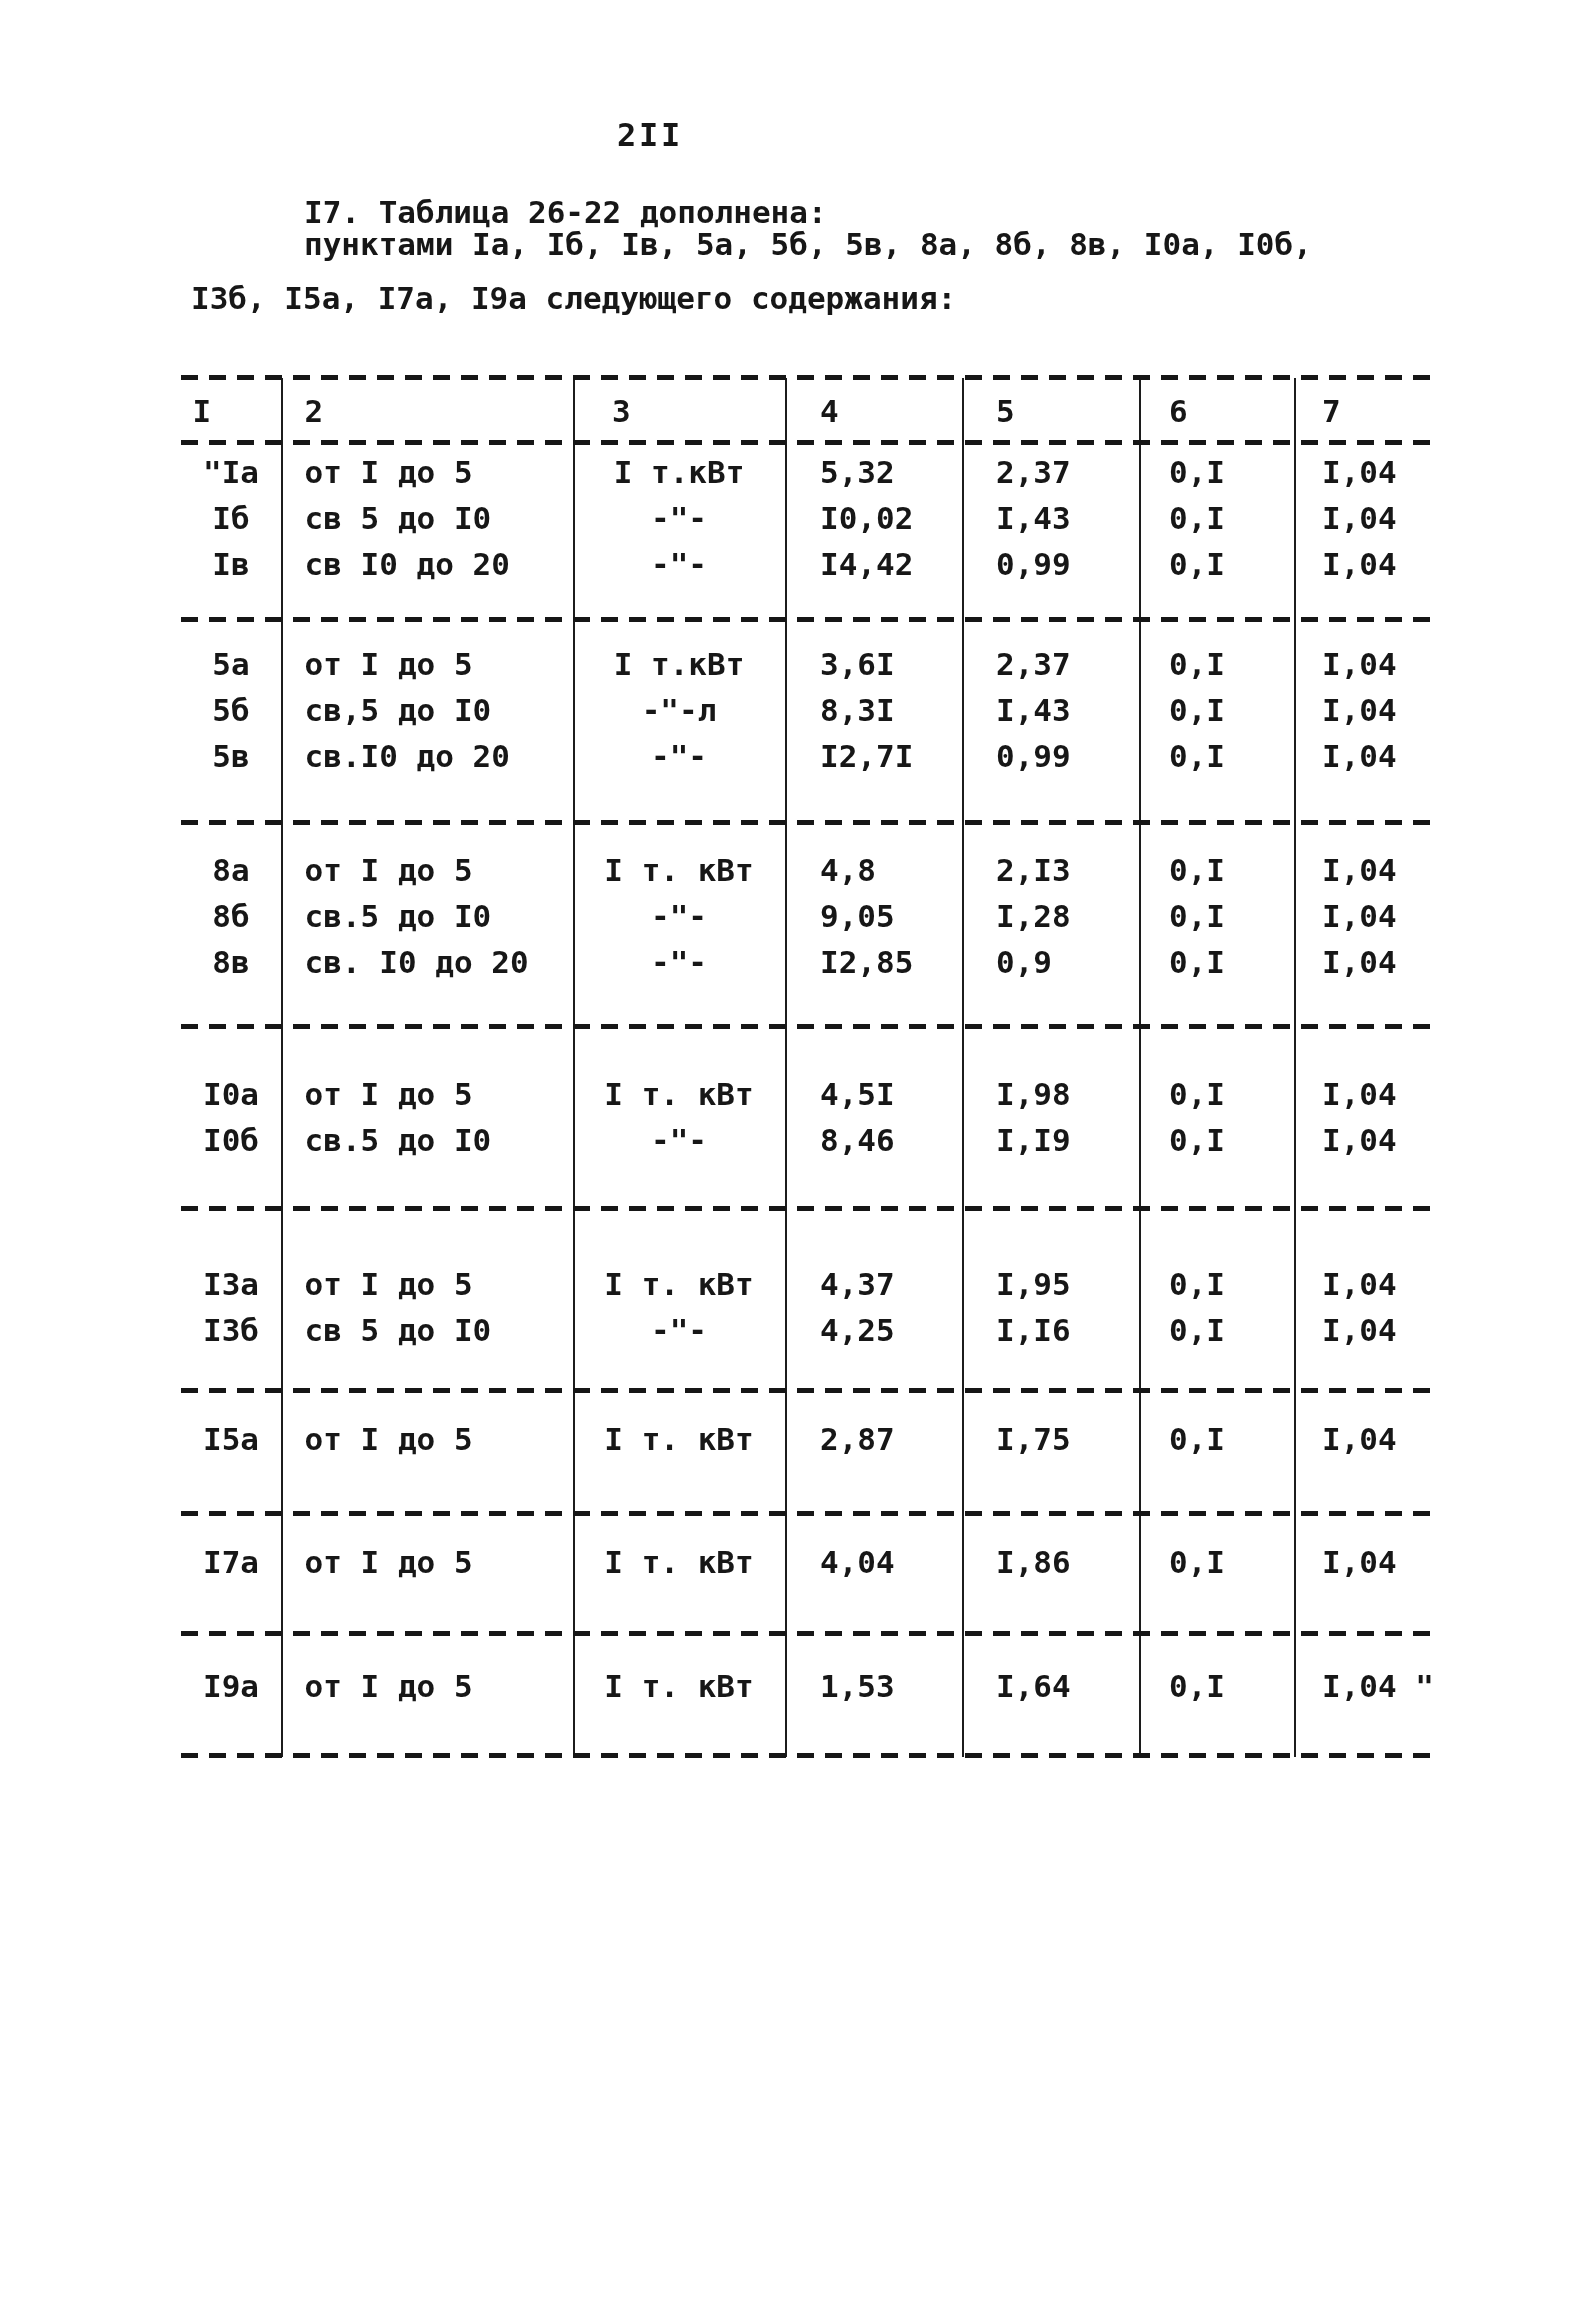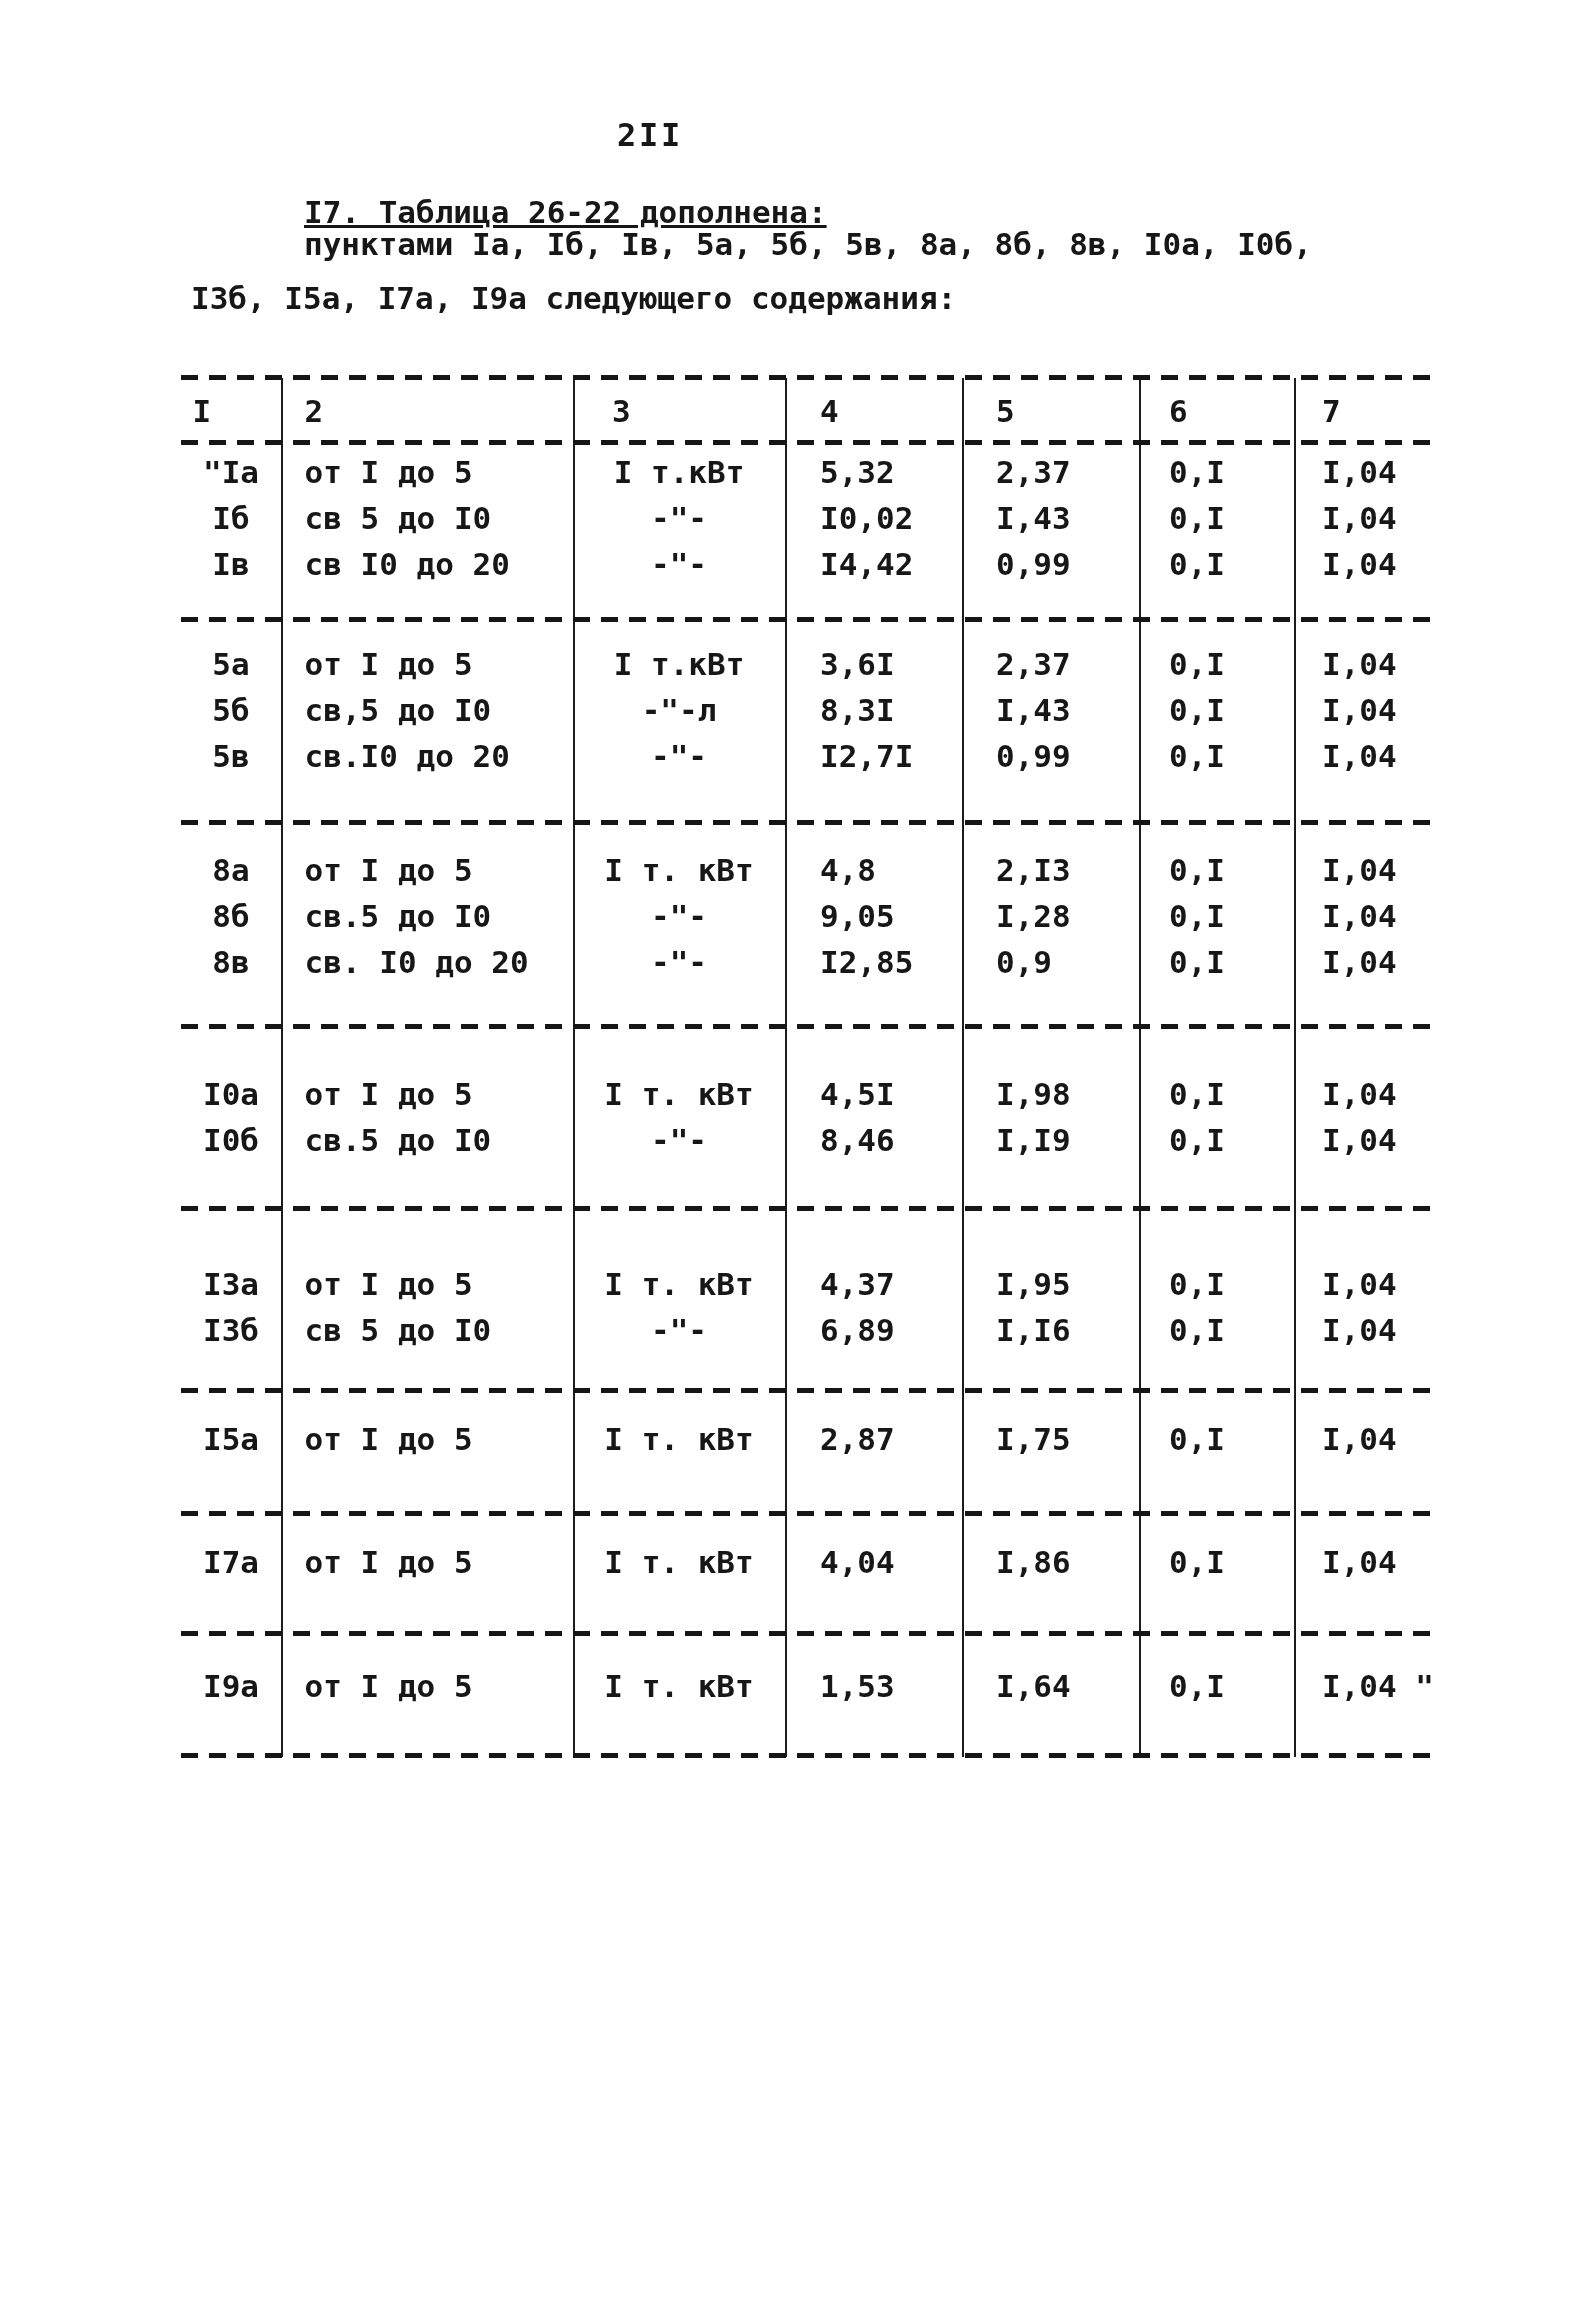--- a/index.html
+++ b/index.html
@@ -54,21 +54,21 @@
   .theader .c3{text-align:left;padding-left:39px;}
 </style>
 </head>
 <body>
 
 <div class="page">
 
   <div class="abs page-number" style="left:617px;top:116px;font-size:32px;">2II</div>
 
   <div>
-    <div class="abs" style="left:304px;top:194px;text-decoration:underline;">I7. Таблица 26-22 дополнена:</div>
+    <div class="abs" style="left:304px;top:194px;">I7. Таблица 26-22 дополнена:</div>
     <div class="abs" style="left:304px;top:226px;">пунктами Iа, Iб, Iв, 5а, 5б, 5в, 8а, 8б, 8в, I0а, I0б,</div>
     <div class="abs" style="left:191px;top:280px;">I3б, I5а, I7а, I9а следующего содержания:</div>
   </div>
 
   <div class="tbl">
 
     <div class="vline" style="left:100px;"></div>
     <div class="vline" style="left:392px;"></div>
     <div class="vline" style="left:604px;"></div>
     <div class="vline" style="left:781px;"></div>
@@ -110,21 +110,21 @@
         <div class="trow"><span class="cell c1">8а</span><span class="cell c2">от I до 5</span><span class="cell c3">I т. кВт</span><span class="cell c4">4,8</span><span class="cell c5">2,I3</span><span class="cell c6">0,I</span><span class="cell c7">I,04</span></div>
         <div class="trow"><span class="cell c1">8б</span><span class="cell c2">св.5 до I0</span><span class="cell c3">-"-</span><span class="cell c4">9,05</span><span class="cell c5">I,28</span><span class="cell c6">0,I</span><span class="cell c7">I,04</span></div>
         <div class="trow"><span class="cell c1">8в</span><span class="cell c2">св. I0 до 20</span><span class="cell c3">-"-</span><span class="cell c4">I2,85</span><span class="cell c5">0,9</span><span class="cell c6">0,I</span><span class="cell c7">I,04</span></div>
       </div>
     <div class="tgroup" style="top:668px; height:183px;padding-top:28px;">
         <div class="trow"><span class="cell c1">I0а</span><span class="cell c2">от I до 5</span><span class="cell c3">I т. кВт</span><span class="cell c4">4,5I</span><span class="cell c5">I,98</span><span class="cell c6">0,I</span><span class="cell c7">I,04</span></div>
         <div class="trow"><span class="cell c1">I0б</span><span class="cell c2">св.5 до I0</span><span class="cell c3">-"-</span><span class="cell c4">8,46</span><span class="cell c5">I,I9</span><span class="cell c6">0,I</span><span class="cell c7">I,04</span></div>
       </div>
     <div class="tgroup" style="top:858px;height:182px;padding-top:28px;">
         <div class="trow"><span class="cell c1">I3а</span><span class="cell c2">от I до 5</span><span class="cell c3">I т. кВт</span><span class="cell c4">4,37</span><span class="cell c5">I,95</span><span class="cell c6">0,I</span><span class="cell c7">I,04</span></div>
-        <div class="trow"><span class="cell c1">I3б</span><span class="cell c2">св 5 до I0</span><span class="cell c3">-"-</span><span class="cell c4">6,89</span><span class="cell c5">I,I6</span><span class="cell c6">0,I</span><span class="cell c7">I,04</span></div>
+        <div class="trow"><span class="cell c1">I3б</span><span class="cell c2">св 5 до I0</span><span class="cell c3">-"-</span><span class="cell c4">4,25</span><span class="cell c5">I,I6</span><span class="cell c6">0,I</span><span class="cell c7">I,04</span></div>
       </div>
     <div class="tgroup" style="top:1013px;height:123px;padding-top:28px;">
         <div class="trow"><span class="cell c1">I5а</span><span class="cell c2">от I до 5</span><span class="cell c3">I т. кВт</span><span class="cell c4">2,87</span><span class="cell c5">I,75</span><span class="cell c6">0,I</span><span class="cell c7">I,04</span></div>
       </div>
     <div class="tgroup" style="top:1136px;height:120px;padding-top:28px;">
         <div class="trow"><span class="cell c1">I7а</span><span class="cell c2">от I до 5</span><span class="cell c3">I т. кВт</span><span class="cell c4">4,04</span><span class="cell c5">I,86</span><span class="cell c6">0,I</span><span class="cell c7">I,04</span></div>
       </div>
     <div class="tgroup" style="top:1256px;height:123px;padding-top:32px;">
         <div class="trow"><span class="cell c1">I9а</span><span class="cell c2">от I до 5</span><span class="cell c3">I т. кВт</span><span class="cell c4">1,53</span><span class="cell c5">I,64</span><span class="cell c6">0,I</span><span class="cell c7">I,04 "</span></div>
       </div>

